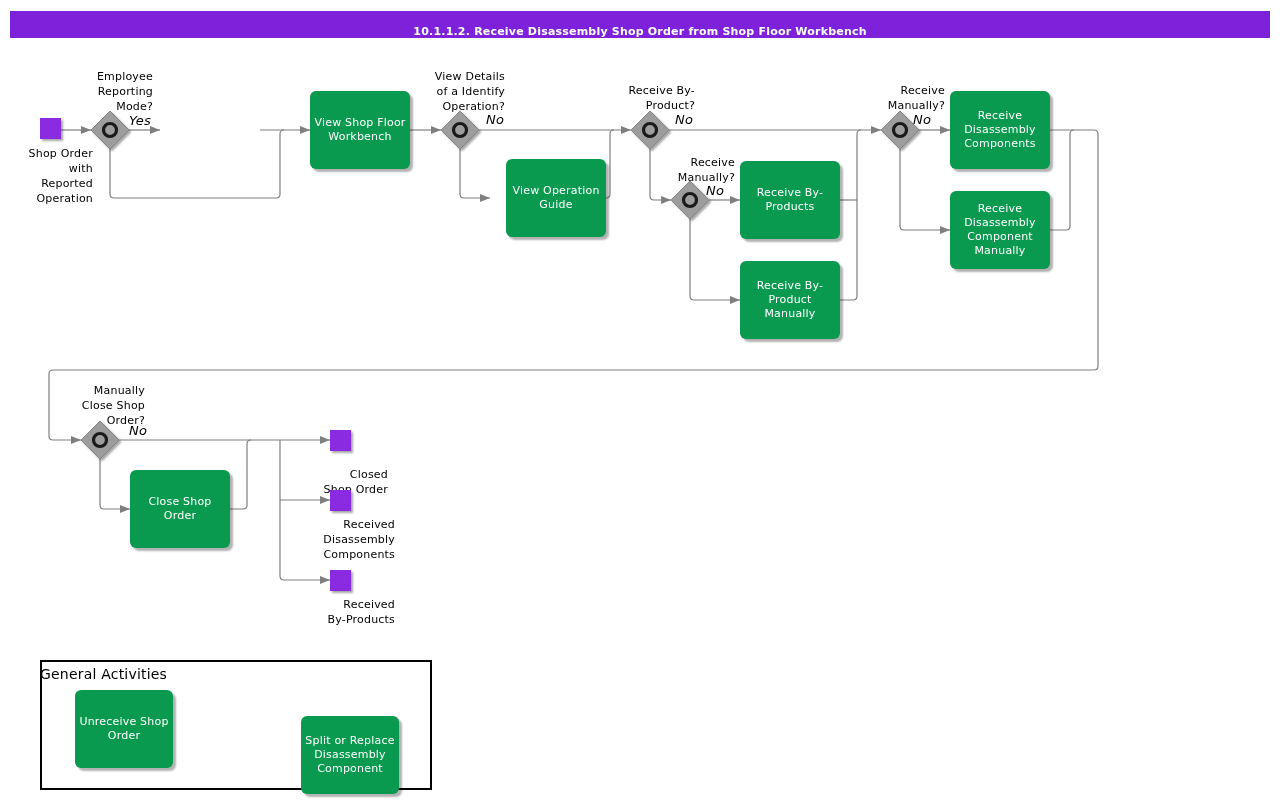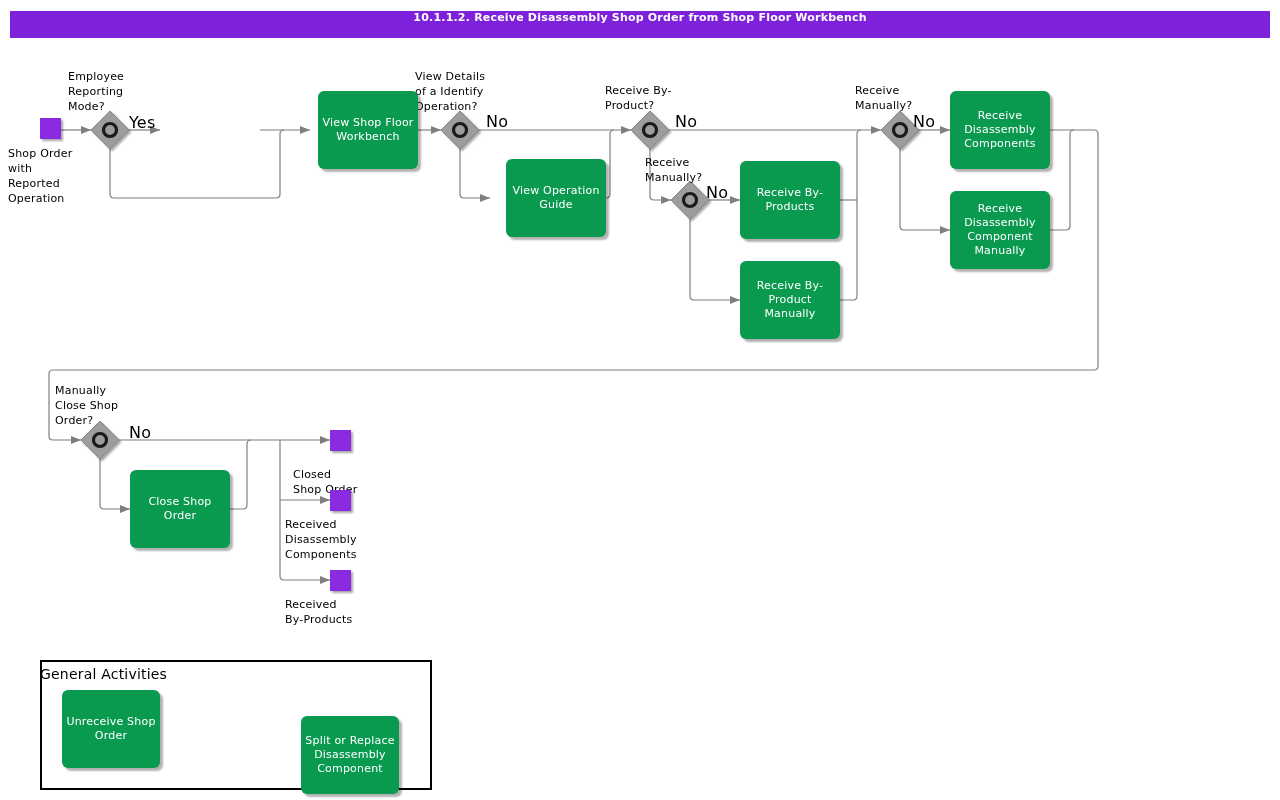--- a/index.html
+++ b/index.html
@@ -1,28 +1,28 @@
 <!DOCTYPE html>
 <html><head>
 <meta charset="utf-8">
 <style>
   html,body{margin:0;padding:0;background:#ffffff;}
   body{font-family:"DejaVu Sans","Liberation Sans",sans-serif;}
   #stage{position:relative;width:1280px;height:800px;background:#ffffff;overflow:hidden;}
   .titlebar{position:absolute;left:10px;top:11px;width:1260px;height:27px;background:#7D22DA;
-    display:flex;align-items:flex-start;justify-content:center;}
+    display:flex;align-items:flex-end;justify-content:center;}
   .titlebar span{color:#ffffff;font-size:11px;font-weight:bold;letter-spacing:.2px;}
   svg.connectors{position:absolute;left:0;top:0;}
   .activity{position:absolute;width:100px;height:78px;background:#0A9A4F;border-radius:6px;
     box-shadow:3px 3px 2px rgba(0,0,0,.30);display:flex;align-items:center;justify-content:center;}
   .activity span{color:#ffffff;font-size:11px;line-height:14px;text-align:center;white-space:pre-line;letter-spacing:.2px;}
   .event{position:absolute;width:21px;height:21px;background:#8A2BE2;box-shadow:2px 2px 2px rgba(0,0,0,.35);}
-  .node-label{position:absolute;font-size:11px;line-height:15px;color:#000;text-align:left;
+  .node-label{position:absolute;font-size:11px;line-height:15px;color:#000;text-align:right;
     white-space:pre-line;letter-spacing:.2px;}
-  .edge-label{position:absolute;font-size:16px;color:#000;letter-spacing:.2px;}
+  .edge-label{position:absolute;font-size:13px;color:#000;letter-spacing:.2px;font-style:italic;}
   .diamond{position:absolute;width:40px;height:40px;filter:drop-shadow(2px 2px 1px rgba(0,0,0,.35));}
   .ga-box{position:absolute;left:40px;top:660px;width:388px;height:126px;border:2px solid #000;background:#fff;}
   .ga-title{position:absolute;left:40px;top:666px;width:388px;font-size:14px;color:#000;letter-spacing:.2px;}
   .ga-activity{width:98px;}
 </style>
 </head>
 <body>
 
 <div id="stage">
 
@@ -125,21 +125,21 @@
     <svg viewBox="0 0 40 40" width="40" height="40">
       <polygon points="20,1 39,20 20,39 1,20" fill="#9D9D9D" stroke="#858585" stroke-width="1"></polygon>
       <circle cx="20" cy="20" r="6.5" fill="none" stroke="#1a1a1a" stroke-width="3.2"></circle>
     </svg>
   </div>
   <div class="node-label" style="left:55px;top:383px;width:90px;">Manually
 Close Shop
 Order?</div>
   <div class="edge-label" style="left:129px;top:423px;">No</div>
 
-  <div class="activity" style="left:310px;top:91px;margin-left:8px;">
+  <div class="activity" style="left:310px;top:91px;">
     <span>View Shop Floor
 Workbench</span>
   </div>
   <div class="activity" style="left:490px;top:159px;margin-left:16px;">
     <span>View Operation
 Guide</span>
   </div>
   <div class="activity" style="left:740px;top:161px;">
     <span>Receive By-
 Products</span>
@@ -174,21 +174,21 @@
 Disassembly
 Components</div>
 
   <div class="event" style="left:330px;top:570px;"></div>
   <div class="node-label" style="left:285px;top:597px;width:110px;">Received
 By-Products</div>
 
   <div class="ga-box"></div>
   <div class="ga-title">General Activities</div>
 
-  <div class="activity ga-activity" style="left:62px;top:690px;justify-content:center;">
+  <div class="activity ga-activity" style="left:75px;top:690px;justify-content:center;">
     <span>Unreceive Shop
 Order</span>
   </div>
   <div class="activity ga-activity" style="left:301px;top:716px;justify-content:center;">
     <span>Split or Replace
 Disassembly
 Component</span>
   </div>
 
 </div>

